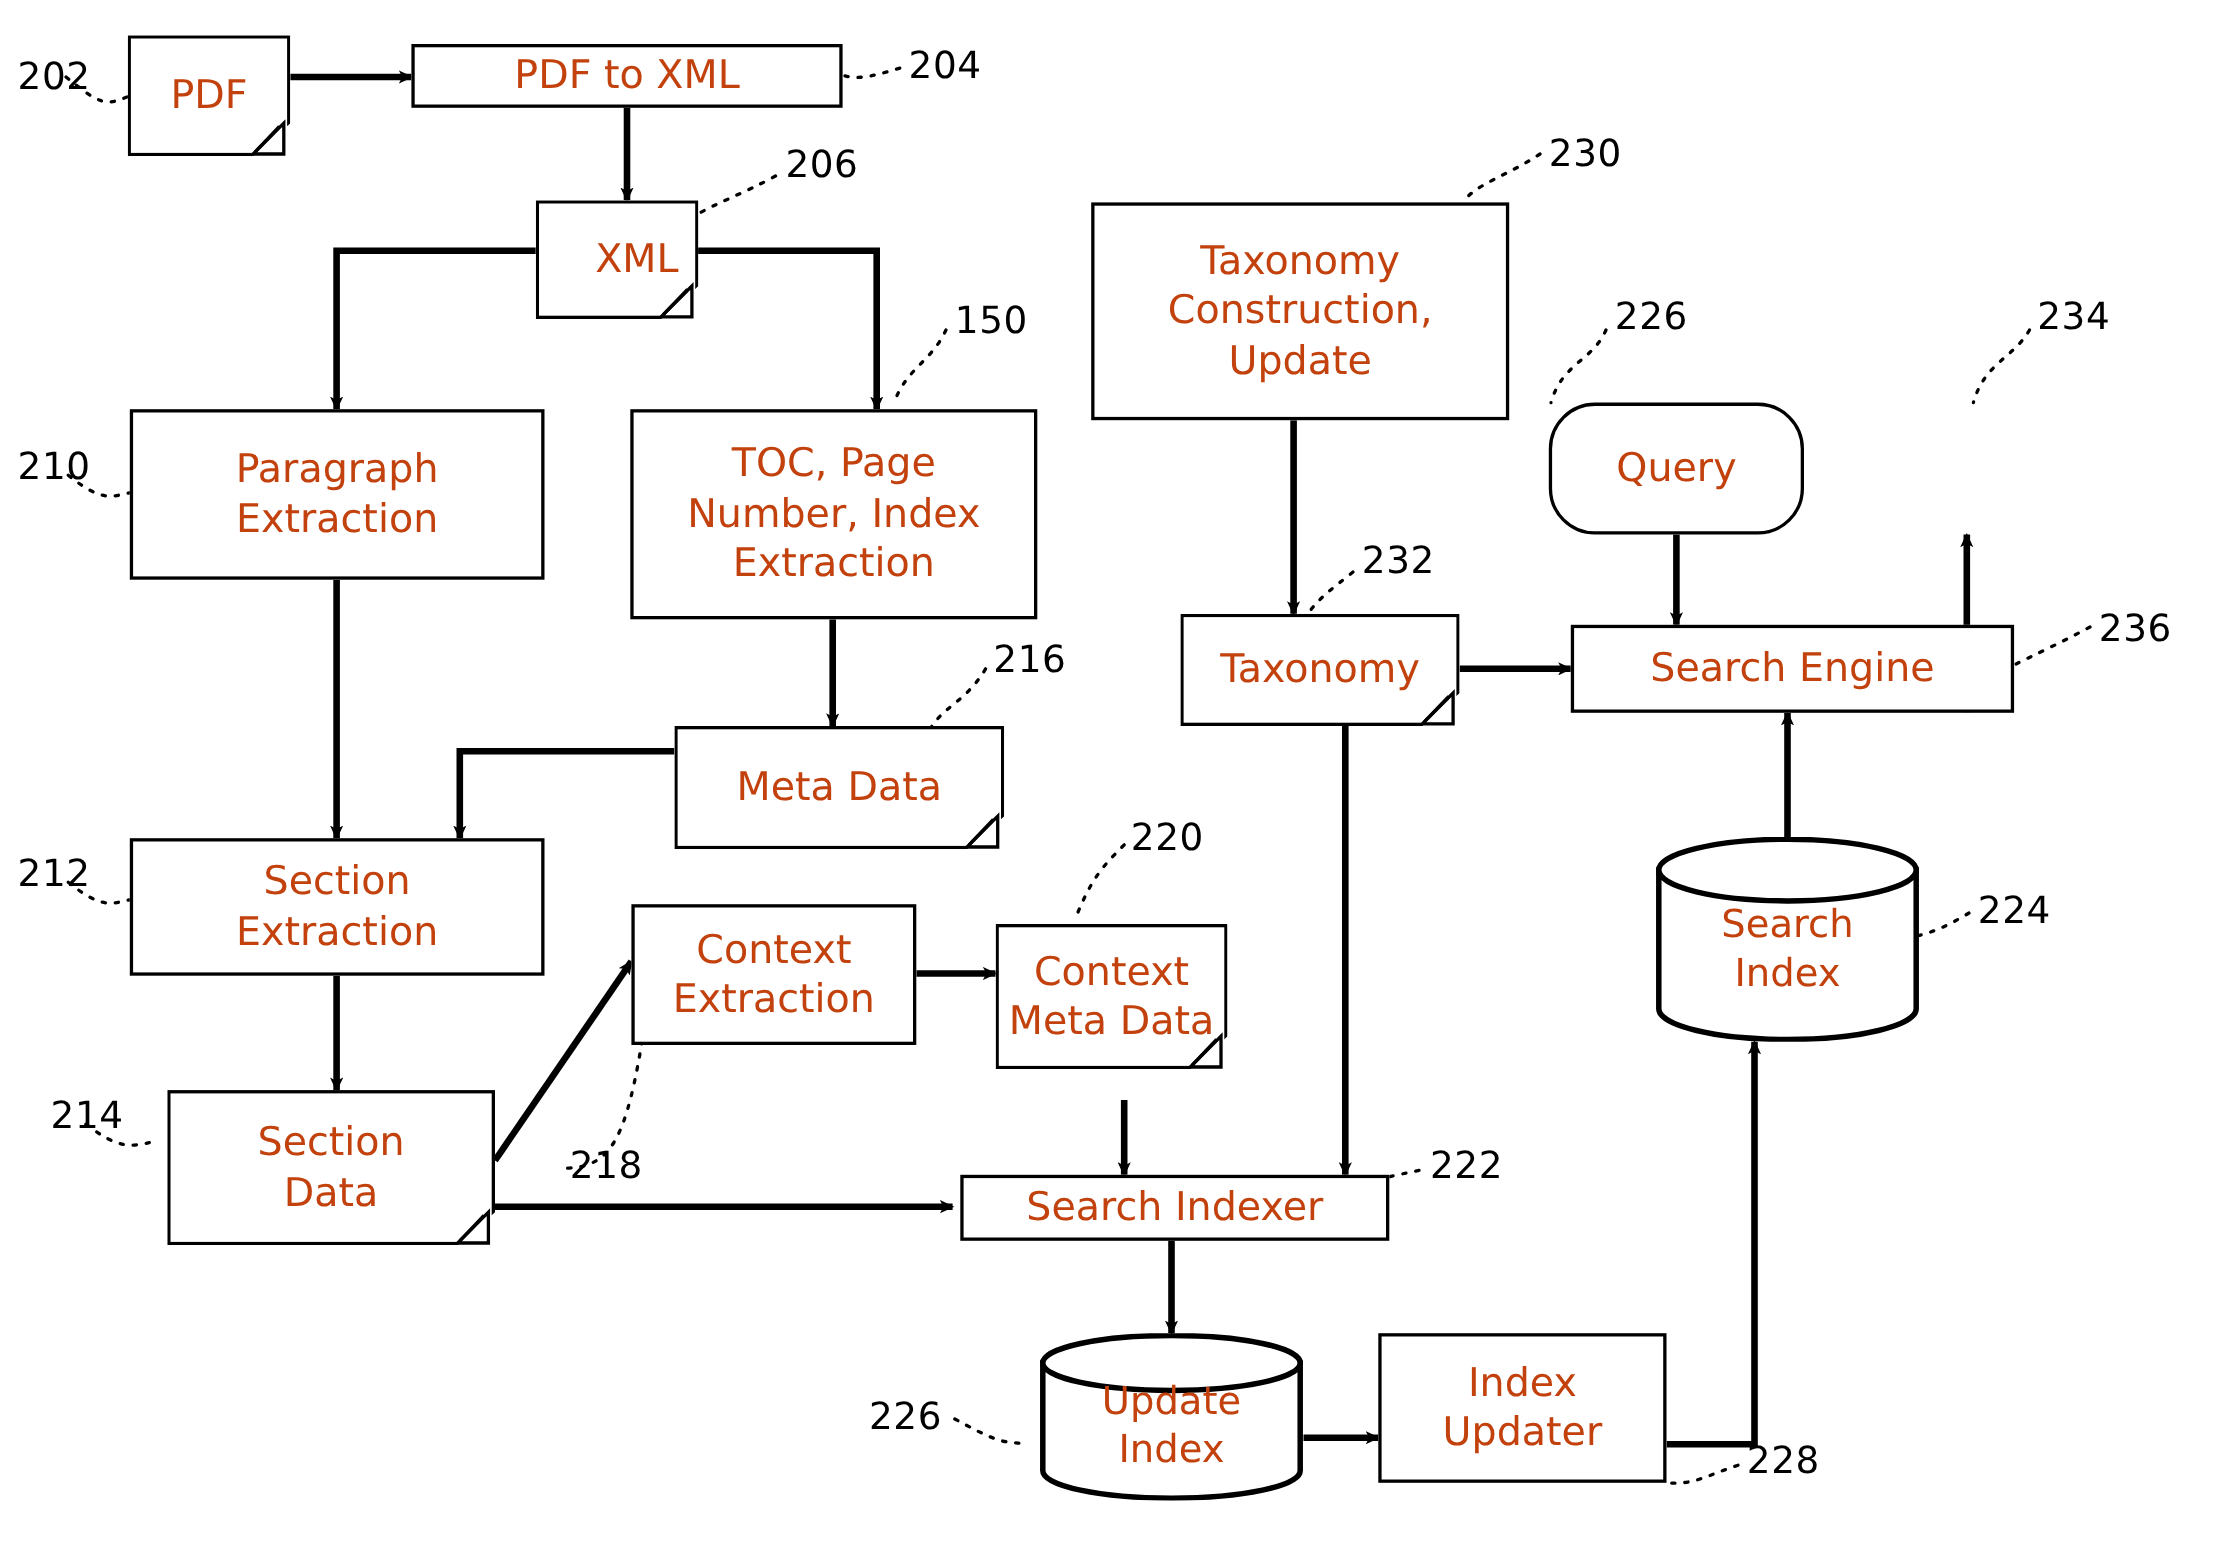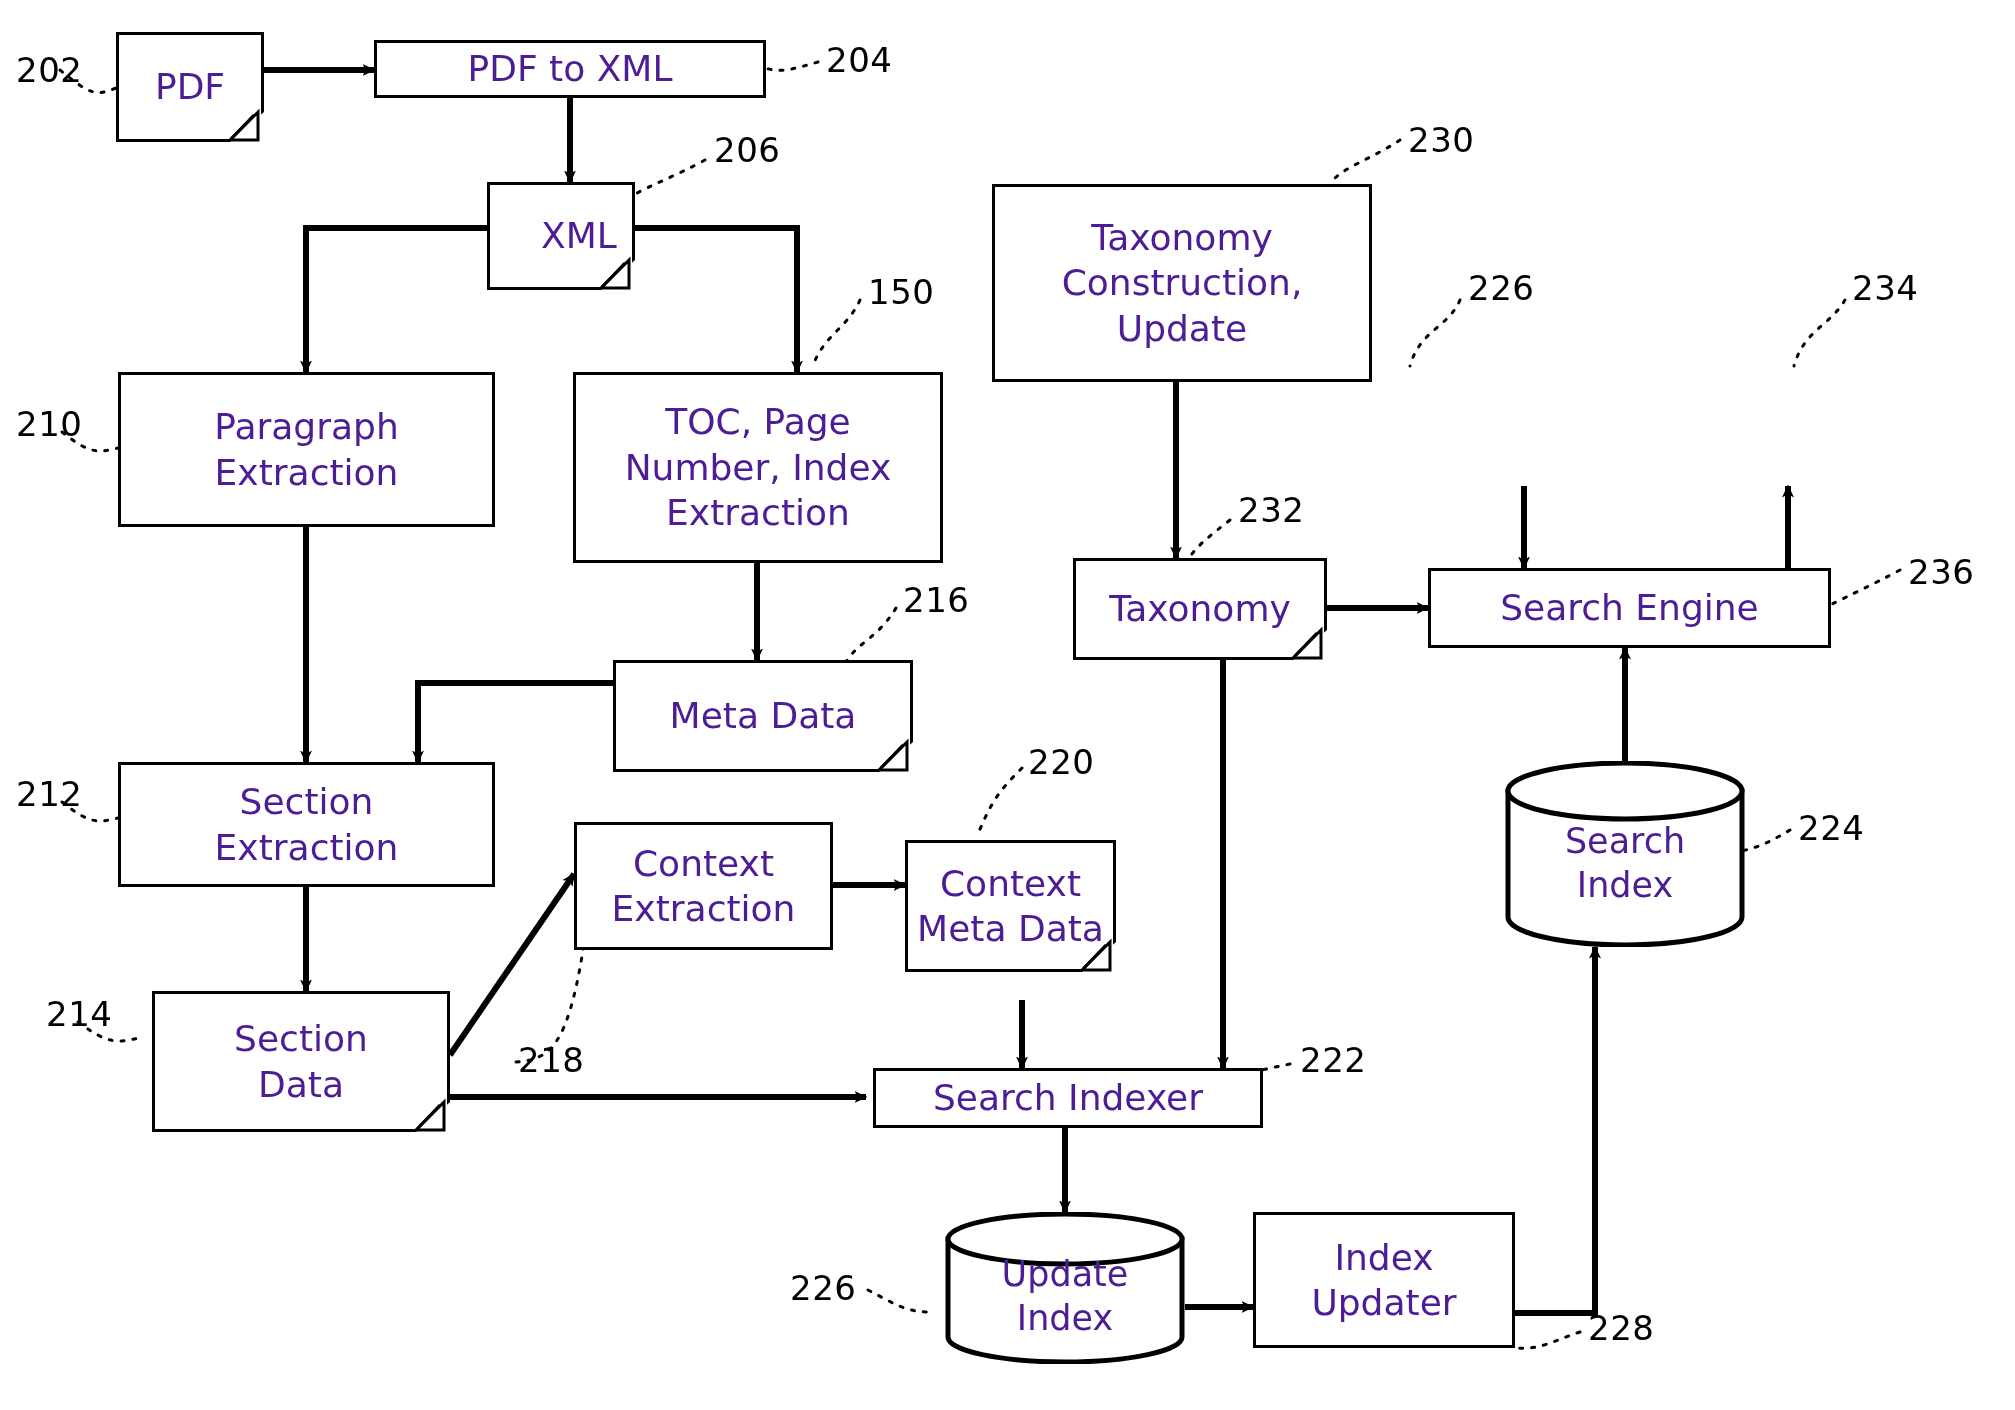--- a/index.html
+++ b/index.html
@@ -27,21 +27,21 @@
   
   .node {
     position: absolute;
     box-sizing: border-box;
     border: 3px solid #000;
     background: #fff;
     display: flex;
     align-items: center;
     justify-content: center;
     text-align: center;
-    color: #4c1d95;
+    color: #c2410c;
   }
   .node .lbl {
     display: block;
     line-height: 1.26;
     padding: 0 6px;
     white-space: pre-line;
   }
   .rect { border-radius: 0; align-items: center; }
   .round { border-radius: 42px; }
 
@@ -283,20 +283,23 @@
   <div class="node docshape" style="left:1073px; top:558px; width:254px; height:102px;">
     <div class="doc-body"></div>
     <svg class="doc-fold" viewBox="0 0 40 36">
       <path d="M6,34 L34,34 L34,6 Z" fill="#fff" stroke="#000" stroke-width="3"></path>
       <path d="M8,32 L30,9" stroke="#000" stroke-width="3" fill="none"></path>
     </svg>
     <span class="lbl f36">Taxonomy</span>
   </div>
   <div class="ref" style="left:1238px; top:490px;">232</div>
 
+  <div class="node round" style="left:1408px; top:366px; width:232px; height:120px;">
+    <span class="lbl f36">Query</span>
+  </div>
   <div class="ref" style="left:1468px; top:268px;">226</div>
 
   <div class="ref" style="left:1852px; top:268px;">234</div>
 
   <div class="node rect" style="left:1428px; top:568px; width:403px; height:80px;">
     <span class="lbl f36">Search Engine</span>
   </div>
   <div class="ref" style="left:1908px; top:552px;">236</div>
 
   <div class="node cyl" style="left:1505px; top:761px; width:240px; height:186px;">

